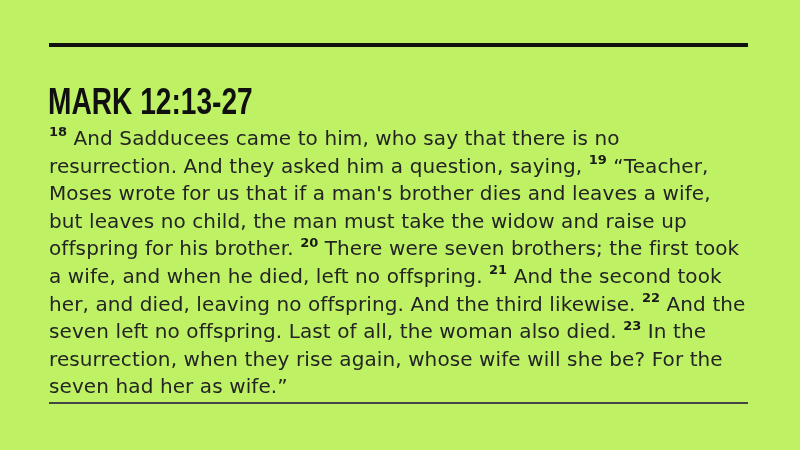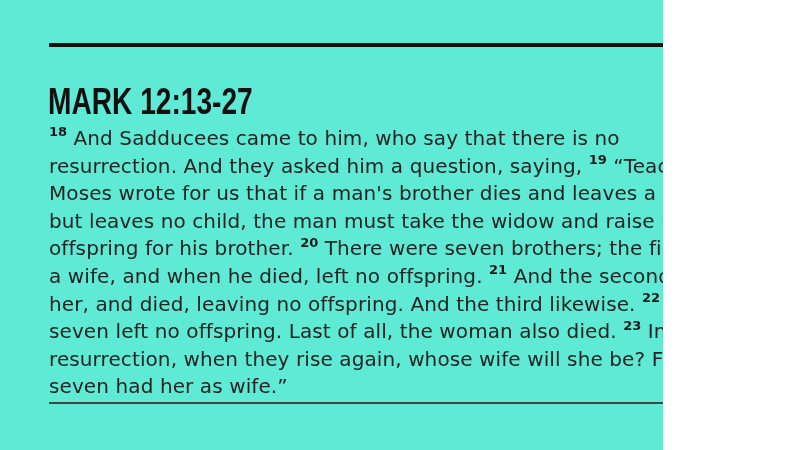--- a/index.html
+++ b/index.html
@@ -2,23 +2,23 @@
 <html><head>
 <meta charset="utf-8">
 <style>
   html, body {
     margin: 0;
     padding: 0;
     background: #ffffff;
   }
   .slide {
     position: relative;
-    width: 663px;
+    width: 800px;
     height: 450px;
-    background: #5eead4;
+    background: #bef264;
     overflow: hidden;
     font-family: "DejaVu Sans", sans-serif;
   }
   .rule-top {
     position: absolute;
     left: 49px;
     top: 43px;
     width: 699px;
     height: 4px;
     background: #101010;

